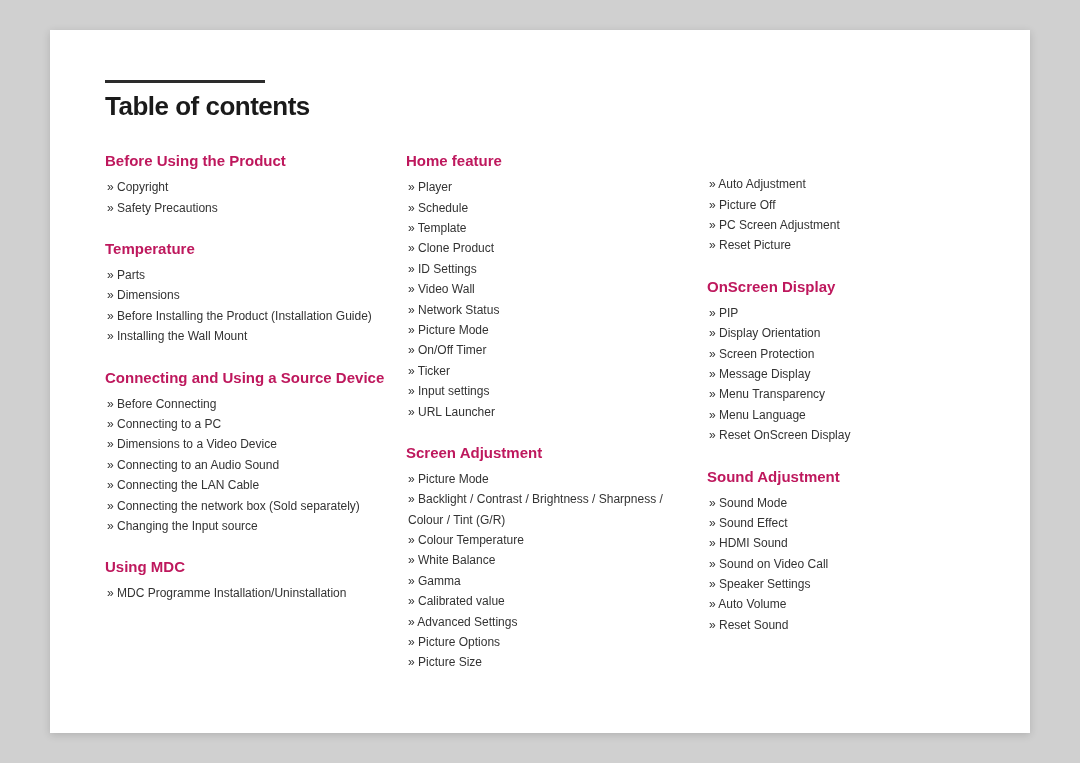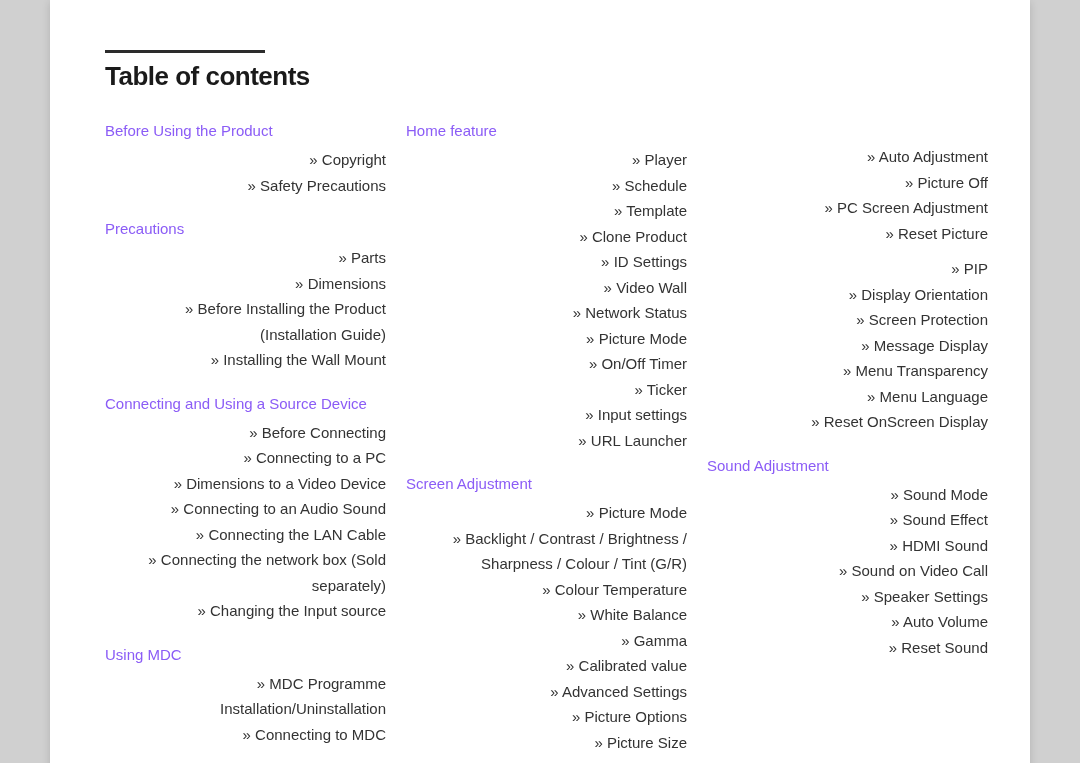--- a/index.html
+++ b/index.html
@@ -30,39 +30,38 @@
       color: #1a1a1a;
       margin-bottom: 30px;
       letter-spacing: -0.5px;
     }
     .columns {
       display: grid;
       grid-template-columns: 1fr 1fr 1fr;
       gap: 0 20px;
     }
     .section-heading {
-      color: #8b5cf6;
+      color: #be185d;
       font-size: 15px;
-      font-weight: 400;
+      font-weight: 700;
       margin-bottom: 8px;
       margin-top: 22px;
     }
     .section-heading:first-child {
       margin-top: 0;
     }
     .section-items {
       list-style: none;
       margin-bottom: 10px;
     }
     .section-items li {
-      font-size: 15px;
+      font-size: 12px;
       color: #333;
       line-height: 1.7;
       padding-left: 2px;
-      text-align: right;
     }
     .section-items li::before {
       content: '» ';
       color: #333;
     }
     .col1 {}
     .col2 {}
     .col3 {}
   </style>
 </head>
@@ -71,41 +70,40 @@
 <div class="page">
   <div class="toc-title-bar"></div>
   <div class="toc-title">Table of contents</div>
   <div class="columns">
     <div class="col1">
         <div class="section-heading">Before Using the Product</div>
         <ul class="section-items">
           <li>Copyright</li>
           <li>Safety Precautions</li>
         </ul>
-        <div class="section-heading">Precautions</div>
+        <div class="section-heading">Temperature</div>
         <ul class="section-items">
           <li>Parts</li>
           <li>Dimensions</li>
           <li>Before Installing the Product (Installation Guide)</li>
           <li>Installing the Wall Mount</li>
         </ul>
         <div class="section-heading">Connecting and Using a Source Device</div>
         <ul class="section-items">
           <li>Before Connecting</li>
           <li>Connecting to a PC</li>
           <li>Dimensions to a Video Device</li>
           <li>Connecting to an Audio Sound</li>
           <li>Connecting the LAN Cable</li>
           <li>Connecting the network box (Sold separately)</li>
           <li>Changing the Input source</li>
         </ul>
         <div class="section-heading">Using MDC</div>
         <ul class="section-items">
           <li>MDC Programme Installation/Uninstallation</li>
-          <li>Connecting to MDC</li>
         </ul>
       </div>
     <div class="col2">
         <div class="section-heading">Home feature</div>
         <ul class="section-items">
           <li>Player</li>
           <li>Schedule</li>
           <li>Template</li>
           <li>Clone Product</li>
           <li>ID Settings</li>
@@ -131,20 +129,21 @@
         </ul>
       </div>
     <div class="col3">
         <div style="margin-top: 22px;"></div>
         <ul class="section-items">
           <li>Auto Adjustment</li>
           <li>Picture Off</li>
           <li>PC Screen Adjustment</li>
           <li>Reset Picture</li>
         </ul>
+        <div class="section-heading">OnScreen Display</div>
         <ul class="section-items">
           <li>PIP</li>
           <li>Display Orientation</li>
           <li>Screen Protection</li>
           <li>Message Display</li>
           <li>Menu Transparency</li>
           <li>Menu Language</li>
           <li>Reset OnScreen Display</li>
         </ul>
         <div class="section-heading">Sound Adjustment</div>

